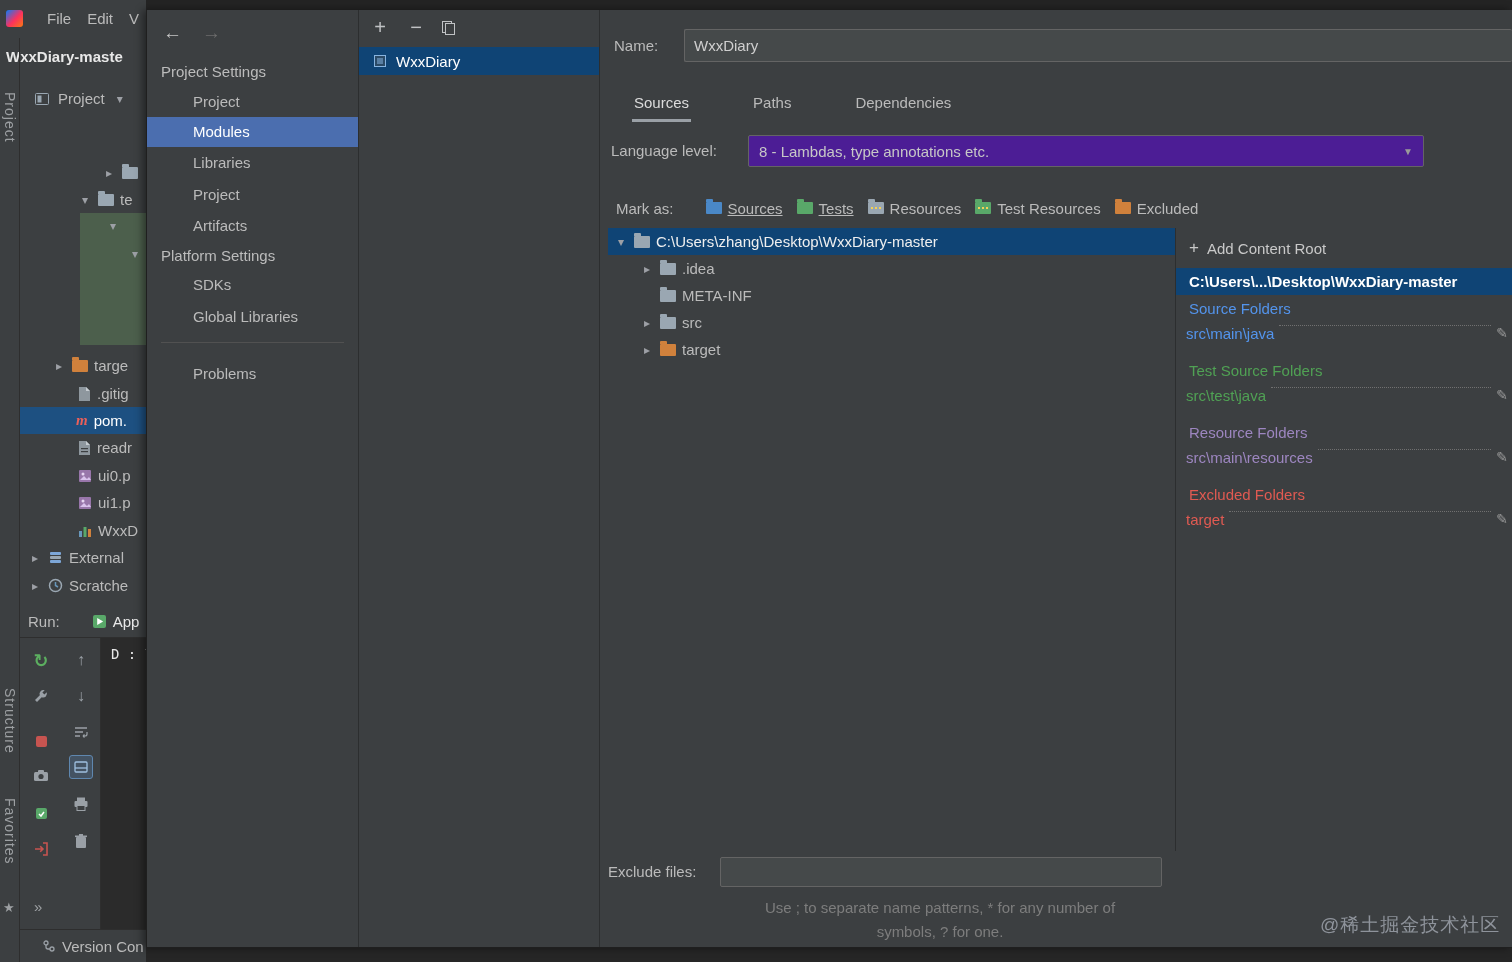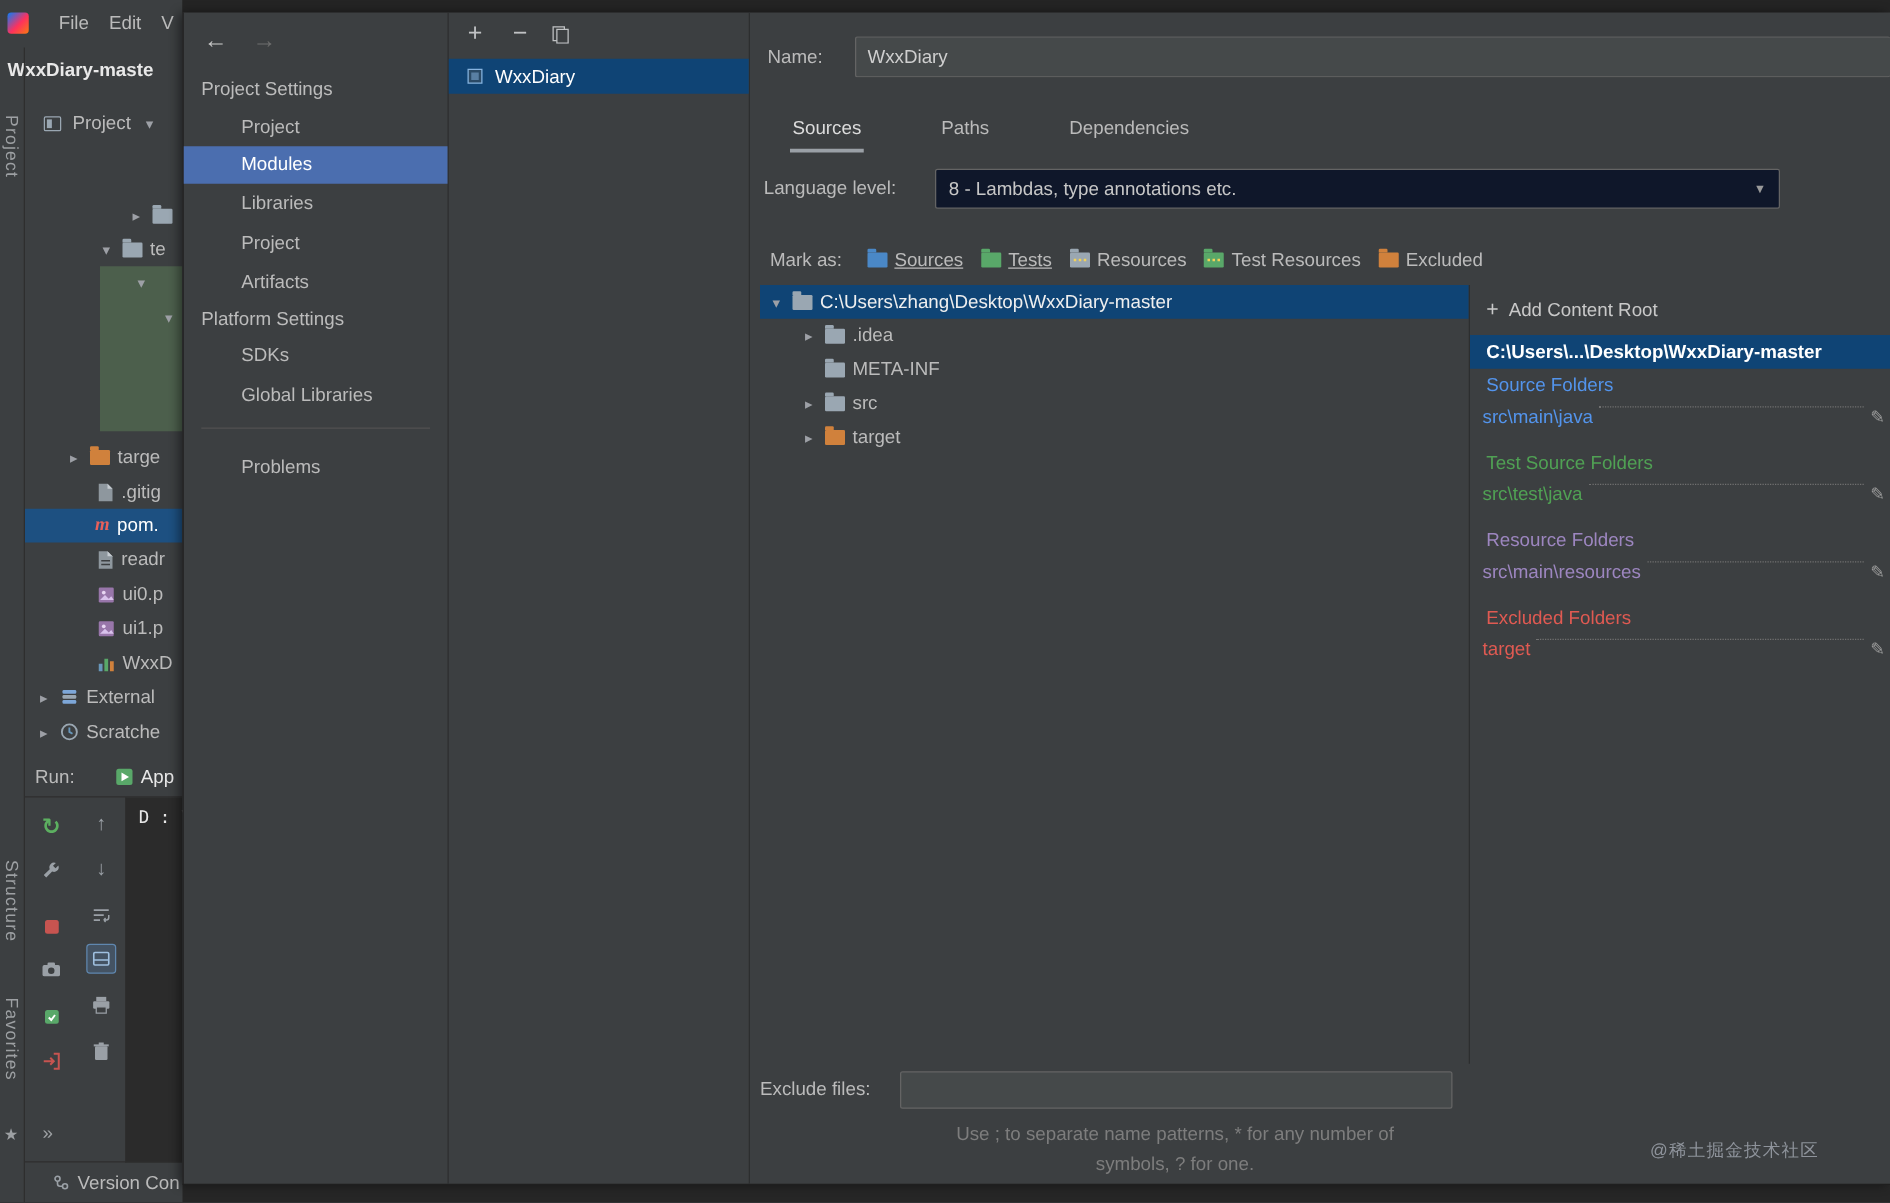--- a/index.html
+++ b/index.html
@@ -38,40 +38,40 @@
   #dlg-mods{position:absolute;left:212px;top:0;width:241px;height:100%;border-right:1px solid #2c2e2f}
   .tb{font-size:20px;color:#c0c2c4;width:22px;text-align:center}
   .mod-row{position:absolute;left:0;right:0;top:37px;height:28px;display:flex;align-items:center;gap:8px;
            padding-left:13px;background:#0f4475;color:#fff;white-space:nowrap}
   #dlg-main{position:absolute;left:453px;top:0;right:0;height:100%}
   .txt{position:absolute;background:#45494a;border:1px solid #646464;border-radius:2px;color:#cfcfcf;
        padding:0 9px;font-family:inherit;font-size:15px;outline:none}
   .tabs{position:absolute;left:32px;top:78px;display:flex;gap:60px}
   .tab{padding:6px 2px 8px;color:#bbb}
   .tab.sel{color:#dcdcdc;border-bottom:3px solid #9aa0a6}
-  .combo{position:absolute;background:#0f172a;border:1px solid #646464;border-radius:2px;display:flex;
+  .combo{position:absolute;background:#4c1d95;border:1px solid #646464;border-radius:2px;display:flex;
          align-items:center;justify-content:space-between;padding:0 10px;color:#c7c7c7}
   .combo-arrow{color:#9a9a9a;font-size:10px}
   .mark{display:flex;align-items:center;gap:6px;color:#bbb}
   .ul{text-decoration:underline}
   #src-tree{position:absolute;left:0;top:218px;width:575px;bottom:96px}
   .t-row{position:absolute;left:8px;right:0;height:27px;display:flex;align-items:center;gap:6px;
          color:#bbb;white-space:nowrap;padding-left:6px}
   .t-row.sel{background:#0f4475;color:#efefef}
   #detail{position:absolute;left:575px;top:218px;right:0;bottom:96px;border-left:1px solid #2c2e2f;overflow:hidden}
   .d-add{position:absolute;left:13px;top:8px;height:24px;display:flex;gap:8px;align-items:center;color:#c9c9c9;white-space:nowrap}
   .d-root{position:absolute;left:0;right:0;top:40px;height:27px;line-height:27px;background:#0f4475;color:#fff;
           font-weight:bold;padding-left:13px;white-space:nowrap;overflow:hidden}
   .d-title{position:absolute;left:13px;height:20px;font-weight:normal;white-space:nowrap}
   .d-item{position:absolute;left:10px;right:4px;height:20px;display:flex;align-items:flex-start;white-space:nowrap}
   .leader{flex:1;border-bottom:1px dotted #707070;margin:0 5px 4px}
   .pencil{color:#9a9a9a;font-size:14px}
   .c-src{color:#5394ec}.c-test{color:#50a154}.c-res{color:#9d86c0}.c-exc{color:#e05a52}
   .help{position:absolute;left:100px;width:480px;top:886px;text-align:center;color:#7d7d7d;line-height:24px}
-  #watermark{position:absolute;left:1320px;top:912px;color:#8e939b;font-size:14px;letter-spacing:1px;z-index:10}
+  #watermark{position:absolute;left:1320px;top:912px;color:#8e939b;font-size:19px;letter-spacing:1px;z-index:10}
 </style>
 </head>
 <body>
 
 <div id="ide">
 
   <div class="row" style="position:absolute;left:6px;top:10px">
     <span class="logo"></span>
     <span class="menu-item" style="margin-left:24px">File</span>
     <span class="menu-item">Edit</span>
@@ -320,21 +320,21 @@
       <div class="tab">Dependencies</div>
     </div>
 
     <div class="abs" style="left:11px;top:125px;height:32px;line-height:32px">Language level:</div>
     <div class="combo" style="left:148px;top:125px;width:676px;height:32px">
       <span>8 - Lambdas, type annotations etc.</span>
       <span class="combo-arrow">▼</span>
     </div>
 
     <div class="row abs" style="left:16px;top:183px;height:30px;gap:14px">
-      <span style="margin-right:6px">Mark as:</span>
+      <span style="margin-right:18px">Mark as:</span>
       <span class="mark">
         <span class="folder f-blue"></span>
         <span class="ul">Sources</span>
       </span>
       <span class="mark">
         <span class="folder f-green"></span>
         <span class="ul">Tests</span>
       </span>
       <span class="mark">
         <span class="folder f-dots"></span>

